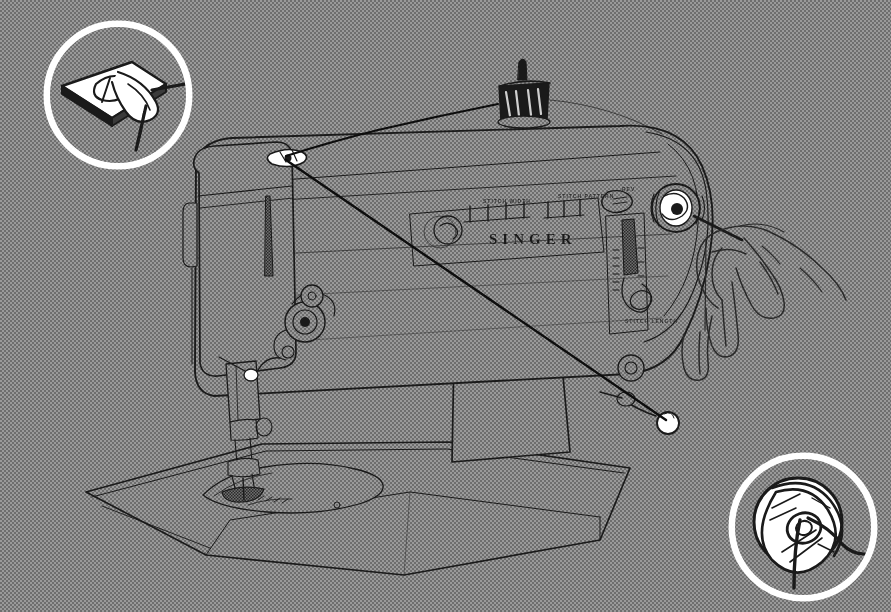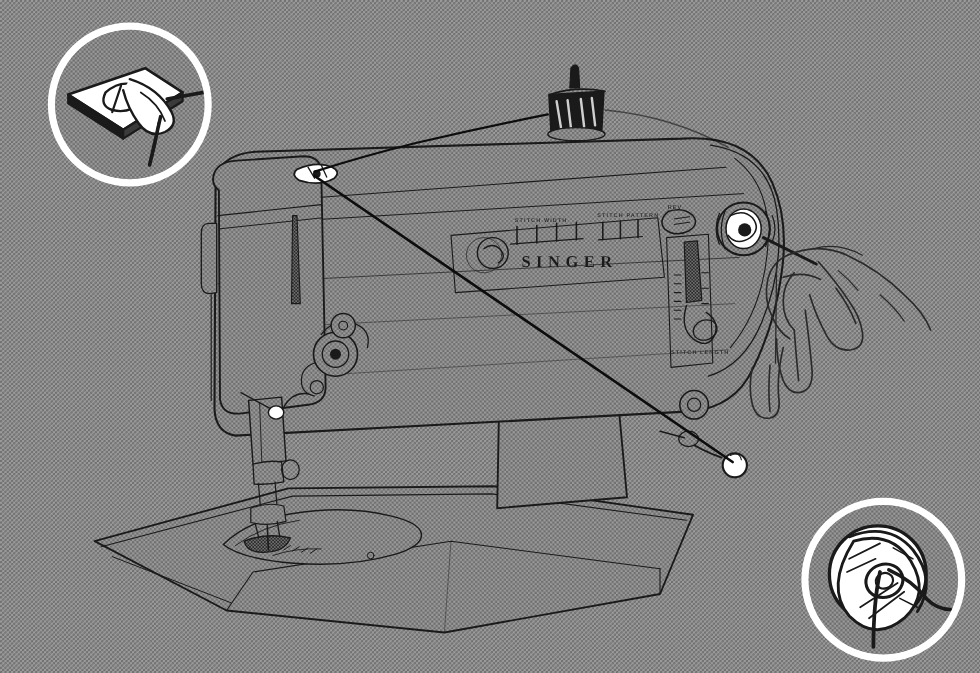--- a/index.html
+++ b/index.html
@@ -16,20 +16,21 @@
     background-position:0 0,2px 2px;
   }
   #art{position:absolute;left:0;top:0;width:891px;height:612px;}
   .lbl{
     position:absolute;
     color:#1a1a1a;
     letter-spacing:3px;
     font-weight:600;
     pointer-events:none;
     text-shadow:0 0 1px rgba(255,255,255,.25);
+    margin-left:15px;
   }
   #singer-logo{left:474px;top:231px;font-size:15px;letter-spacing:5px;}
   .micro{font-size:5px;letter-spacing:1px;font-family:"Liberation Sans",sans-serif;opacity:.85;}
 </style>
 </head>
 <body>
 
 <div id="stage">
 
   <svg id="art" viewBox="0 0 891 612" xmlns="http://www.w3.org/2000/svg">

